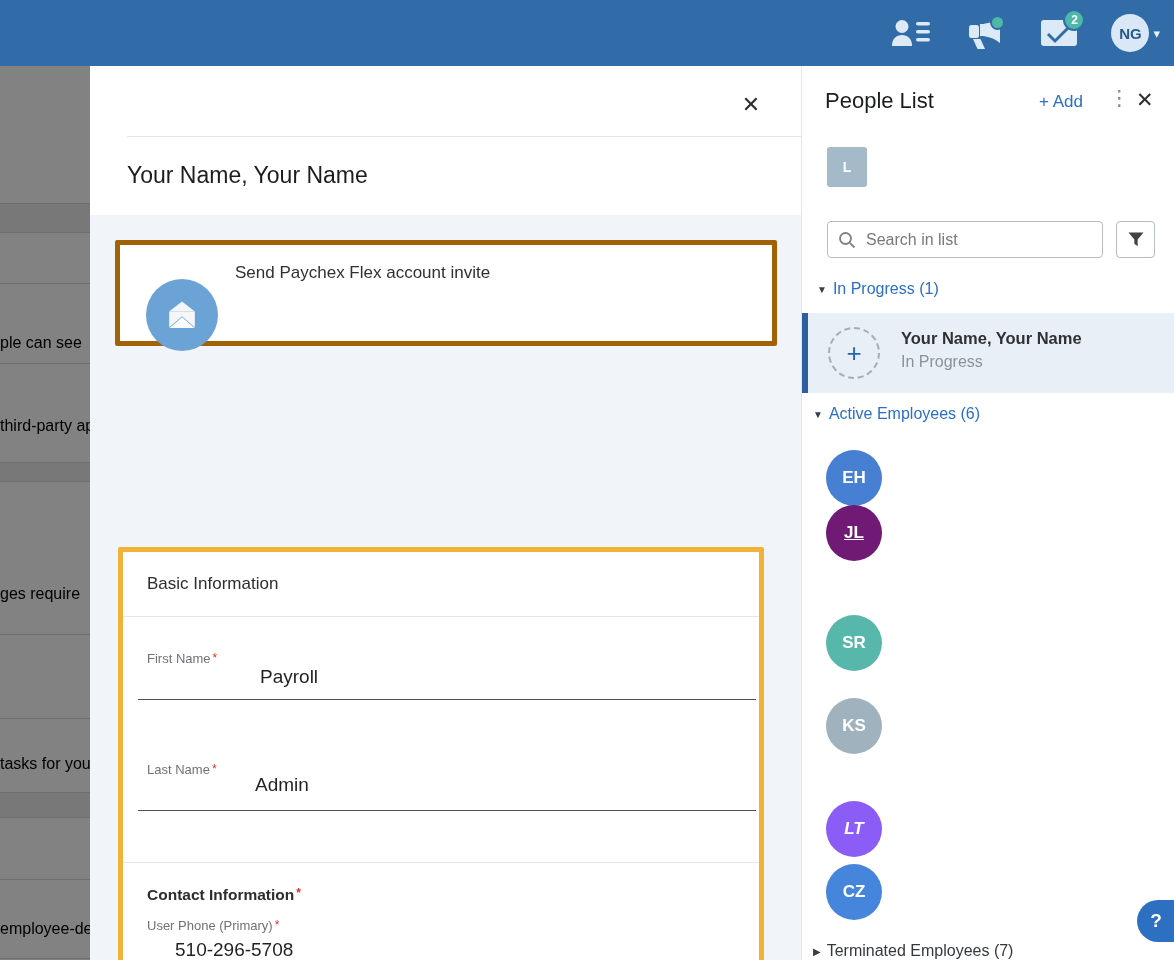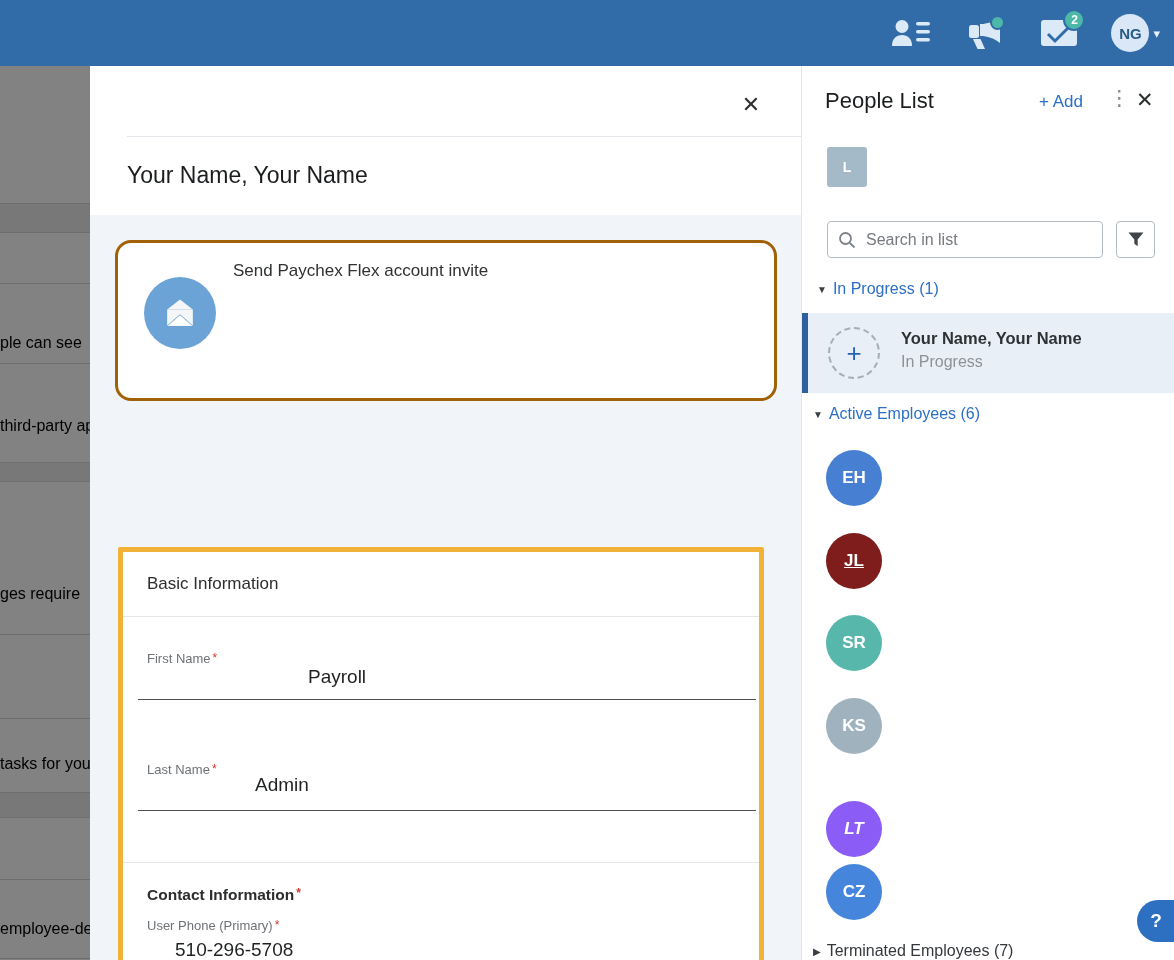--- a/index.html
+++ b/index.html
@@ -24,21 +24,21 @@
   .bg-band { position:absolute; left:0; width:100%; background:rgba(0,0,0,0.07); }
   .bg-frag { position:absolute; left:0; color:#000000; font-size:16px; white-space:nowrap; }
 
   
   .modal { position:absolute; left:90px; top:66px; width:711px; height:894px; background:#fff; }
   .modal-close { position:absolute; left:648px; top:26px; width:26px; height:26px; font-size:22px; color:#2C2E30; display:flex; align-items:center; justify-content:center; cursor:pointer; }
   .modal-divider { position:absolute; left:37px; right:0; top:70px; height:1px; background:#E2E5E9; }
   .modal-title { position:absolute; left:37px; top:96px; font-size:23px; color:#1B1D1F; }
   .modal-body { position:absolute; left:0; top:149px; width:711px; height:745px; background:#F1F4F8; }
 
-  .invite-card { position:absolute; left:25px; top:25px; width:662px; height:161px; background:#fff; border:3px solid #a16207; border-radius:16px; }
+  .invite-card { position:absolute; left:25px; top:25px; width:662px; height:106px; background:#fff; border:5px solid #a16207; border-radius:2px; }
   .invite-icon { position:absolute; left:26px; top:34px; width:72px; height:72px; border-radius:50%; background:#6BA3D6; display:flex; align-items:center; justify-content:center; }
   .invite-title { position:absolute; left:115px; top:18px; font-size:17px; color:#2F3133; }
   .invite-body { position:absolute; left:115px; top:46px; width:520px; font-size:15.5px; line-height:26px; color:#5C6063; }
 
   .orange-box { position:absolute; left:28px; top:332px; width:646px; height:520px; background:#fff; border:5px solid #F2B237; border-radius:2px; }
   .section-title { position:absolute; left:24px; top:22px; font-size:17px; color:#2B2D2F; }
   .ob-divider { position:absolute; left:0; right:0; height:1px; background:#E4E7EA; }
   .field-label { position:absolute; font-size:13px; color:#6E7277; }
   .req { color:#D9342B; margin-left:2px; font-size:12px; vertical-align:top; }
   .field-value { position:absolute; font-size:19px; color:#1F2123; }
@@ -152,21 +152,21 @@
         <div class="invite-title">Send Paychex Flex account invite</div>
       </div>
 
       <div class="orange-box">
         <div class="section-title">Basic Information</div>
         <div class="ob-divider" style="top:64px;"></div>
 
         <div class="field-label" style="left:24px; top:99px;">
           <span>First Name</span><span class="req">*</span>
         </div>
-        <div class="field-value" style="left:137px; top:114px;margin-left:48px;">Payroll</div>
+        <div class="field-value" style="left:137px; top:114px;">Payroll</div>
         <div class="field-line" style="top:147px;"></div>
 
         <div class="field-label" style="left:24px; top:210px;">
           <span>Last Name</span><span class="req">*</span>
         </div>
         <div class="field-value" style="left:132px; top:222px;">Admin</div>
         <div class="field-line" style="top:258px;"></div>
 
         <div class="ob-divider" style="top:310px;"></div>
 
@@ -214,21 +214,21 @@
       <div class="dashed-circle">+</div>
       <div class="sel-name">Your Name, Your Name</div>
       <div class="sel-status">In Progress</div>
     </div>
 
     <div class="sec-header sec-blue" style="left:11px; top:339px;">
       <span class="tri">▼</span><span>Active Employees (6)</span>
     </div>
 
     <div class="emp-avatar" style="top: 384px; background: rgb(71, 127, 210);">EH</div>
-    <div class="emp-avatar" style="top: 467px; background: #7f1d1d; text-decoration: underline;">JL</div>
+    <div class="emp-avatar" style="top: 439px; background: #701a75; text-decoration: underline;">JL</div>
     <div class="emp-avatar" style="top: 549px; background: rgb(88, 183, 171);">SR</div>
     <div class="emp-avatar" style="top: 632px; background: rgb(160, 178, 189);">KS</div>
     <div class="emp-avatar" style="top: 735px; background: #8b5cf6; font-style: italic;">LT</div>
     <div class="emp-avatar" style="top: 798px; background: rgb(69, 133, 220);">CZ</div>
 
     <div class="sec-header sec-dark" style="left:11px; top:876px;">
       <span class="tri">▶</span><span>Terminated Employees (7)</span>
     </div>
 
     <div class="help-btn">?</div>

